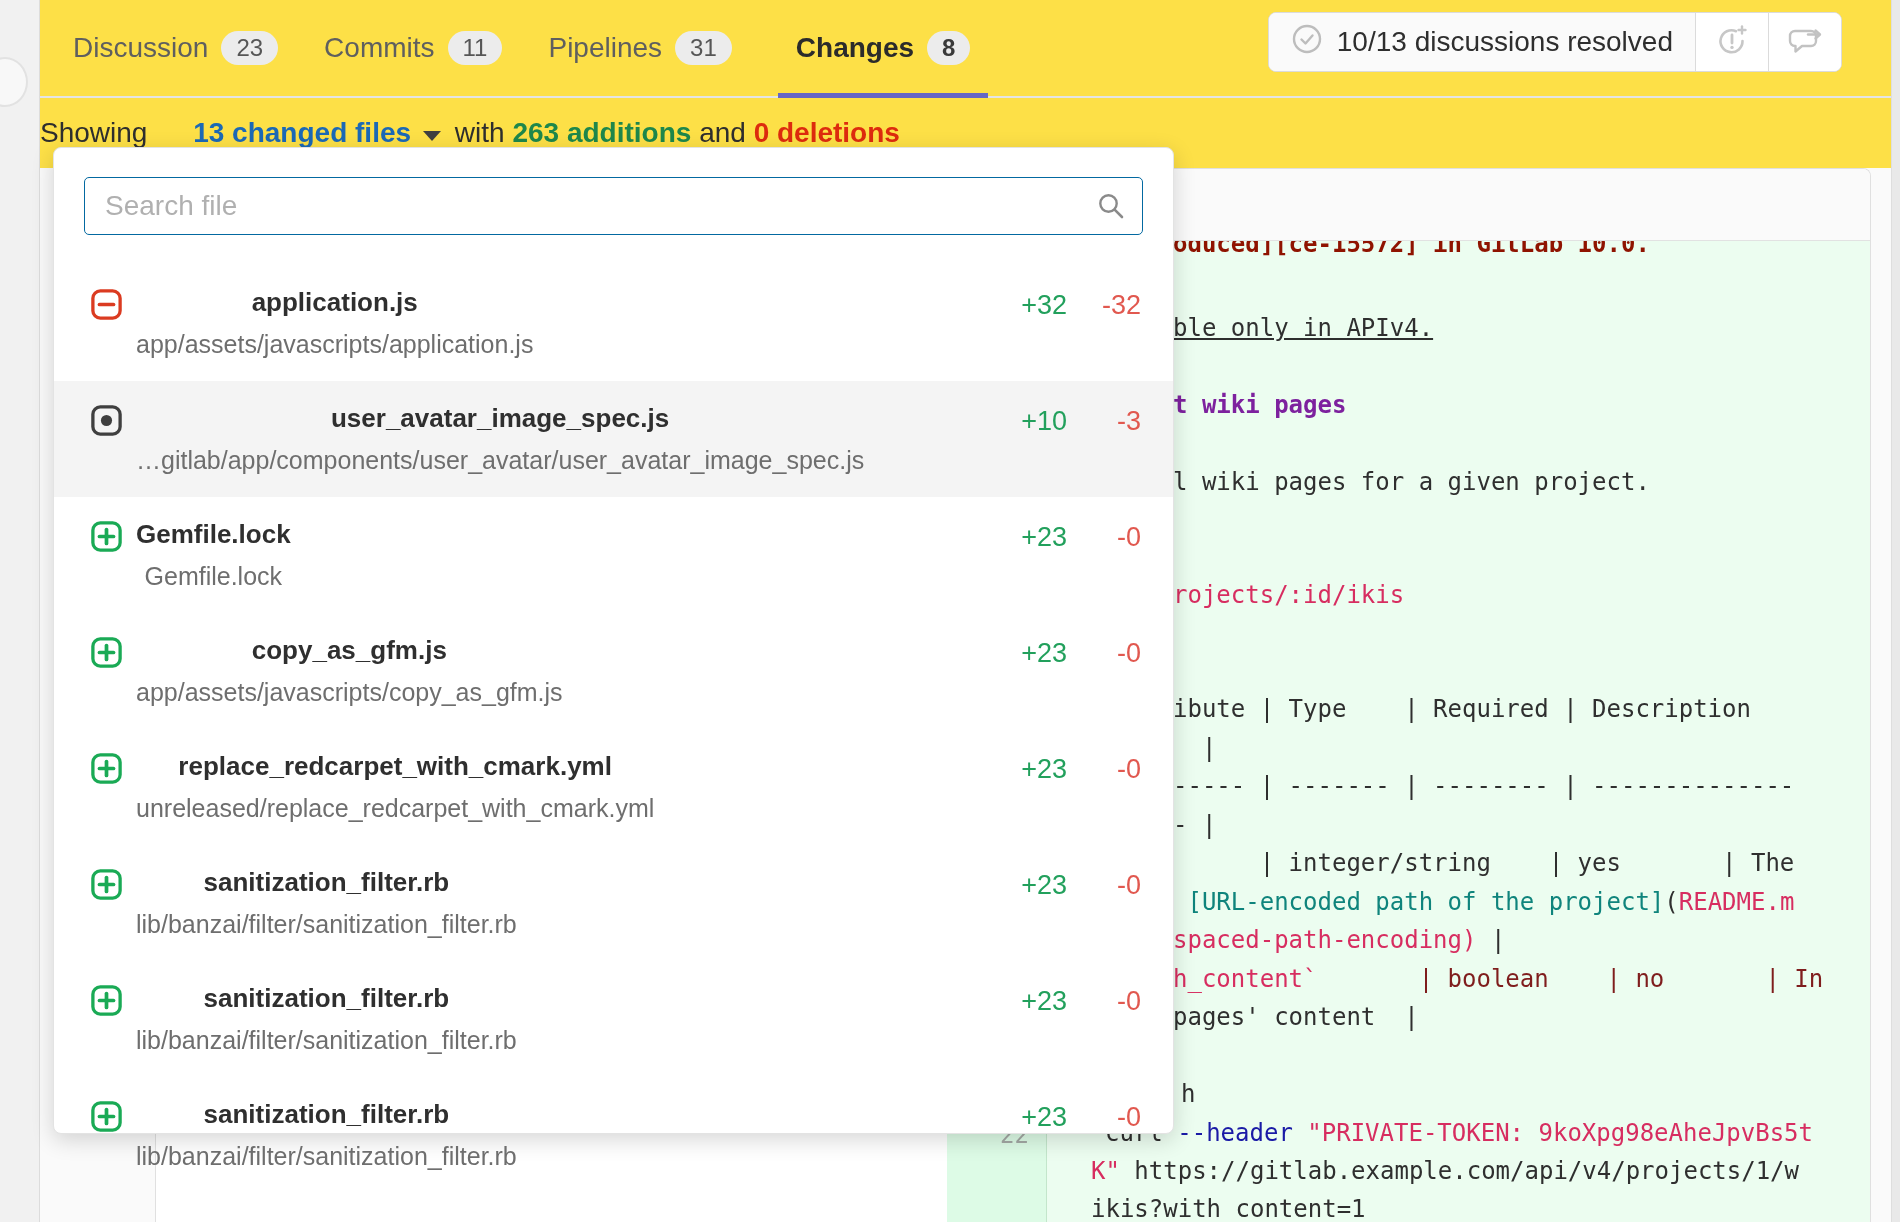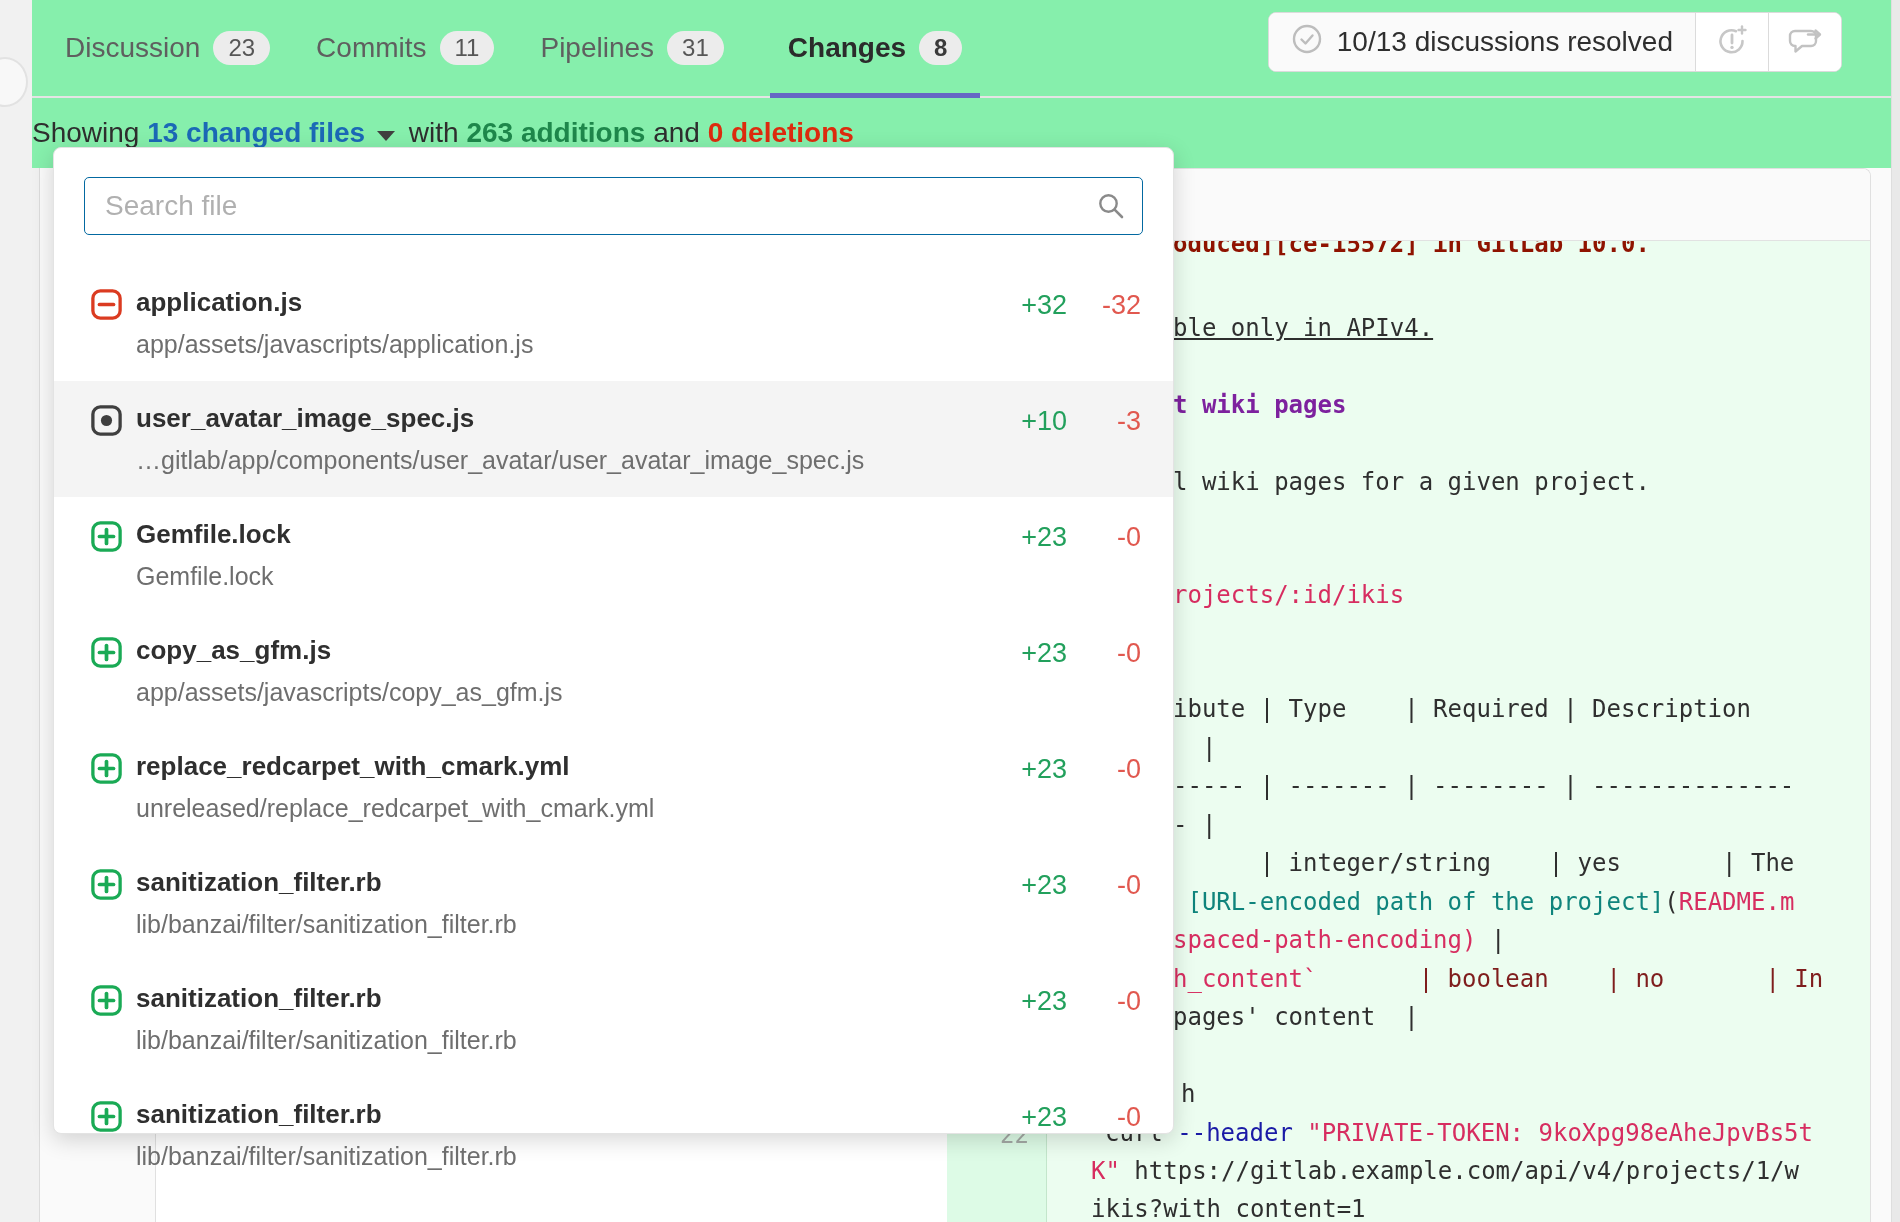--- a/index.html
+++ b/index.html
@@ -6,36 +6,36 @@
   body{
     width:1900px;height:1222px;overflow:hidden;position:relative;
     background:#fafafa;font-family:"Liberation Sans",sans-serif;color:#2e2e2e;
   }
   
   .left-rail{position:absolute;left:0;top:0;width:39px;height:100%;background:#f1f1f1;border-right:1px solid #dcdcdc;}
   .rail-bump{position:absolute;left:-18px;top:57px;width:42px;height:46px;border-radius:50%;background:#f8f8f8;border:2px solid #e2e2e2;}
   
   .right-edge{position:absolute;right:0;top:0;width:8px;height:100%;background:#e9e9e9;border-left:1px solid #dedede;}
   
-  .top-panel{position:absolute;left:32px;top:0;right:0;height:168px;background:#86efac;}
+  .top-panel{position:absolute;left:40px;top:0;right:0;height:168px;background:#fde047;}
   .tabbar{position:relative;height:96px;border-bottom:2px solid #e4e4e4;display:flex;align-items:stretch;padding-left:33px;gap:46px;}
   .tab{display:flex;align-items:center;gap:13px;font-size:28px;color:#5f5f5f;position:relative;cursor:pointer;}
   .tab-label{white-space:nowrap;}
   .tab.active{font-weight:bold;color:#2b2b2b;padding:0 18px;}
   .tab.active .underline{position:absolute;left:0;right:0;bottom:-2px;height:5px;background:#6666c4;}
   .count{background:#ececec;color:#565656;border-radius:20px;padding:3px 15px;font-size:24px;font-weight:normal;}
   .tab.active .count{font-weight:bold;color:#3a3a3a;}
   
   .actions{position:absolute;top:12px;right:58px;height:58px;display:flex;align-items:stretch;border:1px solid #dbdbdb;border-radius:8px;background:#fff;overflow:hidden;}
   .seg-resolved{display:flex;align-items:center;gap:14px;padding:0 22px;background:#fafafa;border-right:1px solid #dbdbdb;font-size:28px;color:#2e2e2e;white-space:nowrap;}
   .icon-btn{width:72px;display:flex;align-items:center;justify-content:center;background:#fff;border-right:1px solid #dbdbdb;cursor:pointer;}
   .icon-btn:last-child{border-right:none;}
   
   .summary{height:70px;display:flex;align-items:center;padding-left:0;font-size:28px;color:#2e2e2e;white-space:pre;}
-  .summary .files-link{color:#1b69b6;font-weight:bold;cursor:pointer;}
+  .summary .files-link{color:#1b69b6;font-weight:bold;cursor:pointer;margin-left:38px;}
   .summary .caret{display:inline-block;width:0;height:0;border-left:9px solid transparent;border-right:9px solid transparent;border-top:10px solid #404040;margin:6px 6px 0 12px;}
   .summary .adds{color:#1e874b;font-weight:bold;}
   .summary .dels{color:#dd2b0e;font-weight:bold;}
   
   .diff-card{position:absolute;left:155px;top:168px;width:1714px;bottom:0;background:#fff;border:1px solid #e0e0e0;border-bottom:none;border-radius:8px 8px 0 0;overflow:hidden;}
   .file-header{position:absolute;left:0;right:0;top:0;height:71px;background:#fafafa;border-bottom:1px solid #e2e2e2;z-index:2;}
   .code-bg{position:absolute;left:791px;right:0;top:72px;bottom:0;background:#ecfdf0;}
   .code-gutter{position:absolute;left:791px;width:99px;top:72px;bottom:0;background:#ddfbe6;border-right:1px solid #c3e6cb;}
   .gutter-num{position:absolute;width:82px;text-align:right;font-family:"DejaVu Sans Mono",monospace;font-size:24px;color:#a3a8a4;}
   .code-line{position:absolute;white-space:pre;font-family:"DejaVu Sans Mono",monospace;font-size:24px;line-height:30px;}
@@ -43,21 +43,21 @@
   
   .file-dropdown{position:absolute;left:53px;top:147px;width:1119px;height:985px;background:#fff;border:1px solid #e3e3e3;border-radius:8px;box-shadow:0 6px 22px rgba(0,0,0,0.16);z-index:6;}
   .search-wrap{margin:29px 30px 0 30px;position:relative;}
   .search-input{width:100%;box-sizing:border-box;height:58px;border:1px solid #0369a1;border-radius:5px;font-size:28px;font-family:"Liberation Sans",sans-serif;padding:0 64px 0 20px;color:#333;outline:none;}
   .search-input::placeholder{color:#b0b0b0;}
   .search-icon{position:absolute;right:16px;top:13px;}
   .file-list{margin-top:30px;}
   .file-row{display:flex;align-items:flex-start;padding:22px 32px 22px 36px;cursor:pointer;}
   .file-row.selected{background:#f4f4f4;}
   .status-icon{width:33px;height:33px;margin-right:13px;margin-top:1px;flex:none;}
-  .file-meta{min-width:0;}
+  .file-meta{min-width:0;text-align:center;}
   .file-name{font-size:26px;font-weight:bold;color:#2f2f2f;line-height:31px;margin-bottom:11px;white-space:nowrap;}
   .file-path{font-size:25px;color:#6e6e6e;line-height:30px;white-space:nowrap;}
   .file-stats{margin-left:auto;display:flex;font-size:27px;margin-top:3px;flex:none;}
   .file-stats .added{color:#22a05c;width:70px;text-align:right;}
   .file-stats .removed{color:#e1584f;width:74px;text-align:right;}
 </style>
 </head>
 <body>
 
 <div class="diff-card">

